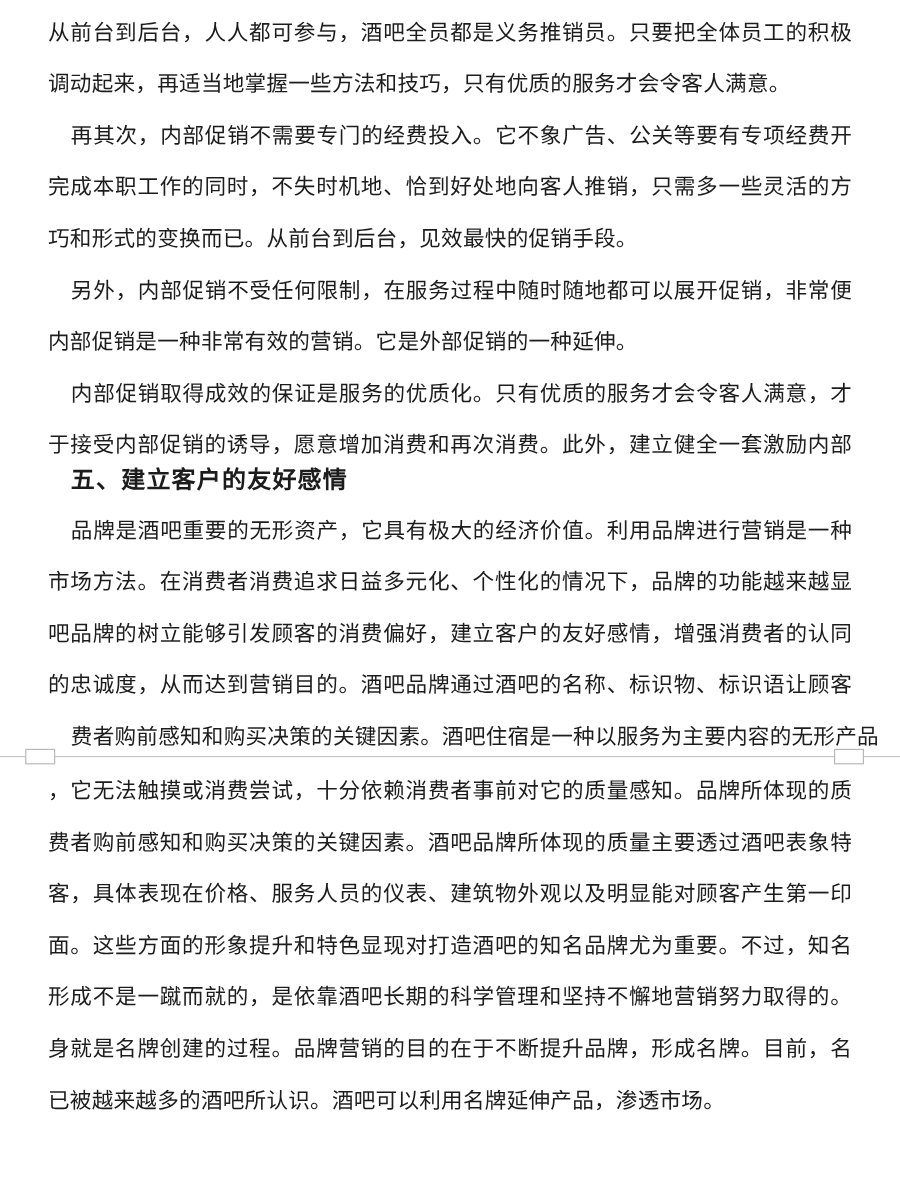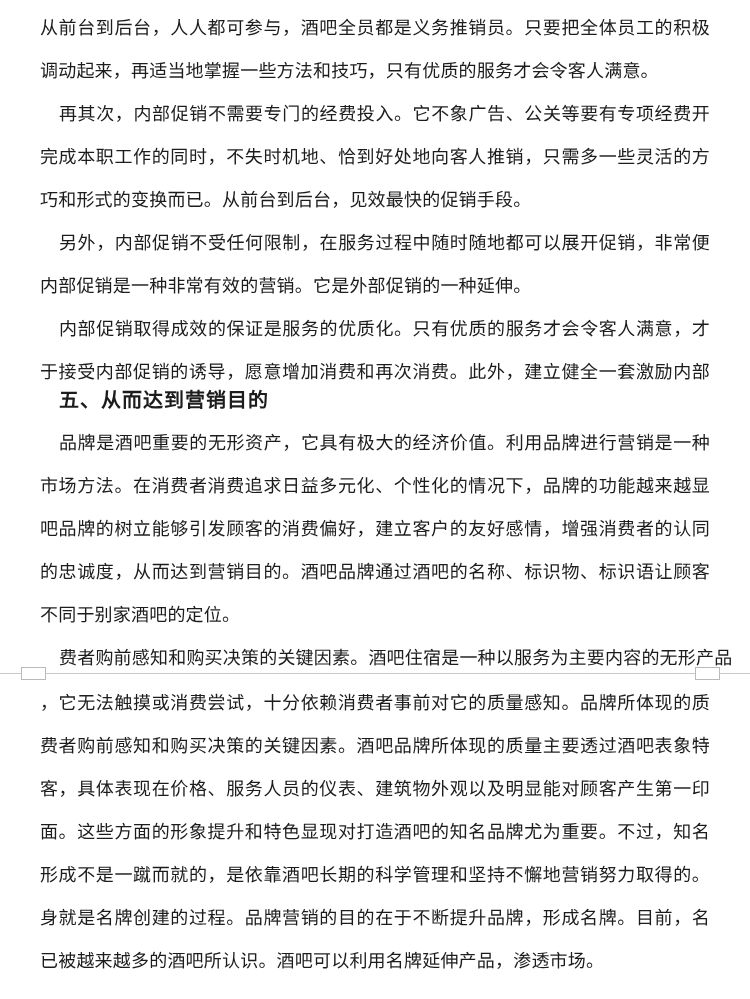--- a/index.html
+++ b/index.html
@@ -76,26 +76,25 @@
   <div class="page page-1">
     <div class="line full">从前台到后台，人人都可参与，酒吧全员都是义务推销员。只要把全体员工的积极性、主动性</div>
     <div class="line">调动起来，再适当地掌握一些方法和技巧，只有优质的服务才会令客人满意。</div>
     <div class="line full indent">再其次，内部促销不需要专门的经费投入。它不象广告、公关等要有专项经费开支，而是在</div>
     <div class="line full">完成本职工作的同时，不失时机地、恰到好处地向客人推销，只需多一些灵活的方法、语言技</div>
     <div class="line">巧和形式的变换而已。从前台到后台，见效最快的促销手段。</div>
     <div class="line full indent">另外，内部促销不受任何限制，在服务过程中随时随地都可以展开促销，非常便捷。所以，</div>
     <div class="line">内部促销是一种非常有效的营销。它是外部促销的一种延伸。</div>
     <div class="line full indent">内部促销取得成效的保证是服务的优质化。只有优质的服务才会令客人满意，才能让客人乐</div>
     <div class="line full">于接受内部促销的诱导，愿意增加消费和再次消费。此外，建立健全一套激励内部促销机制是</div>
-    <div class="heading-line">五、从而达到营销目的</div>
+    <div class="heading-line">五、建立客户的友好感情</div>
     <div class="line full indent">品牌是酒吧重要的无形资产，它具有极大的经济价值。利用品牌进行营销是一种非常有效的</div>
     <div class="line full">市场方法。在消费者消费追求日益多元化、个性化的情况下，品牌的功能越来越显得重要。酒</div>
     <div class="line full">吧品牌的树立能够引发顾客的消费偏好，建立客户的友好感情，增强消费者的认同感和对品牌</div>
     <div class="line full">的忠诚度，从而达到营销目的。酒吧品牌通过酒吧的名称、标识物、标识语让顾客认知和区别</div>
-    <div class="line">不同于别家酒吧的定位。</div>
     <div class="line indent">费者购前感知和购买决策的关键因素。酒吧住宿是一种以服务为主要内容的无形产品</div>
   </div>
 
   <div class="page-break">
     <div class="break-line"></div>
     <div class="corner-mark mark-left"></div>
     <div class="corner-mark mark-right"></div>
   </div>
 
   <div class="page page-2">

